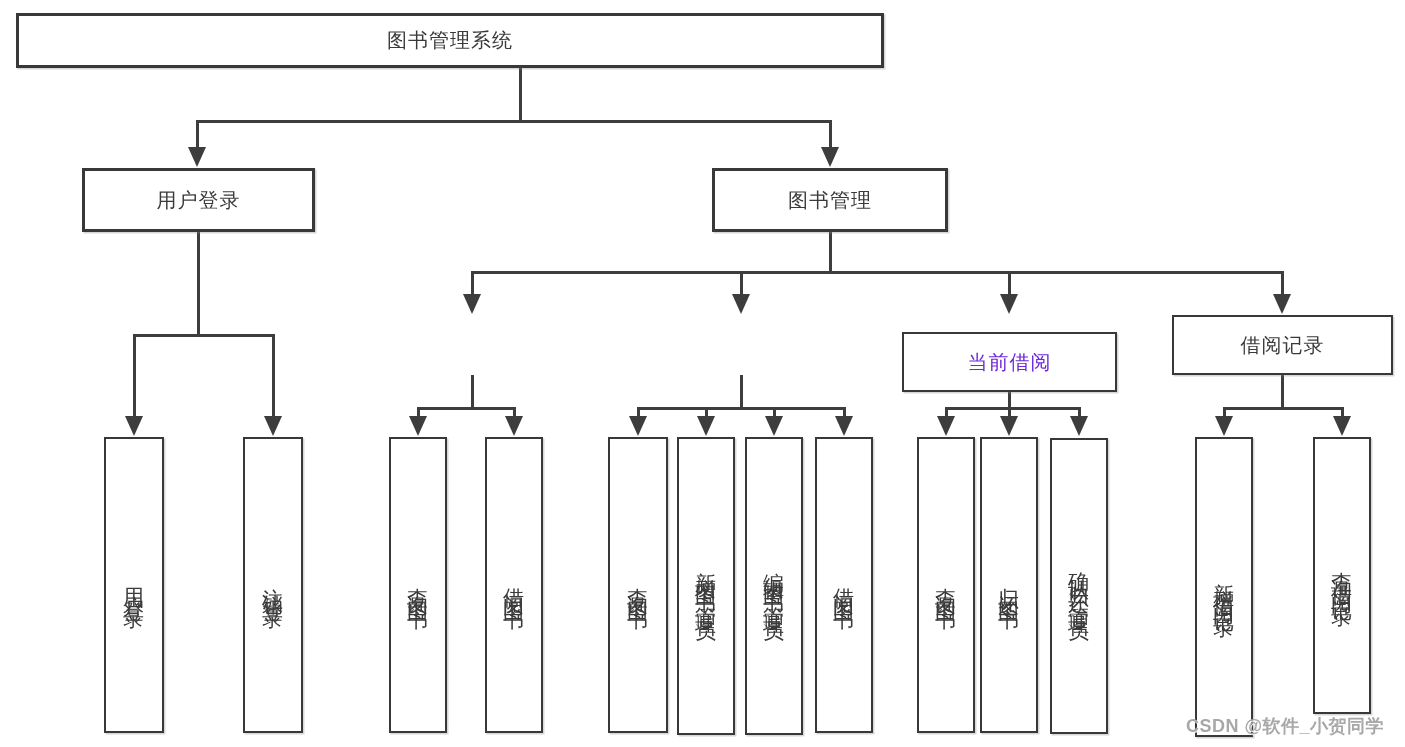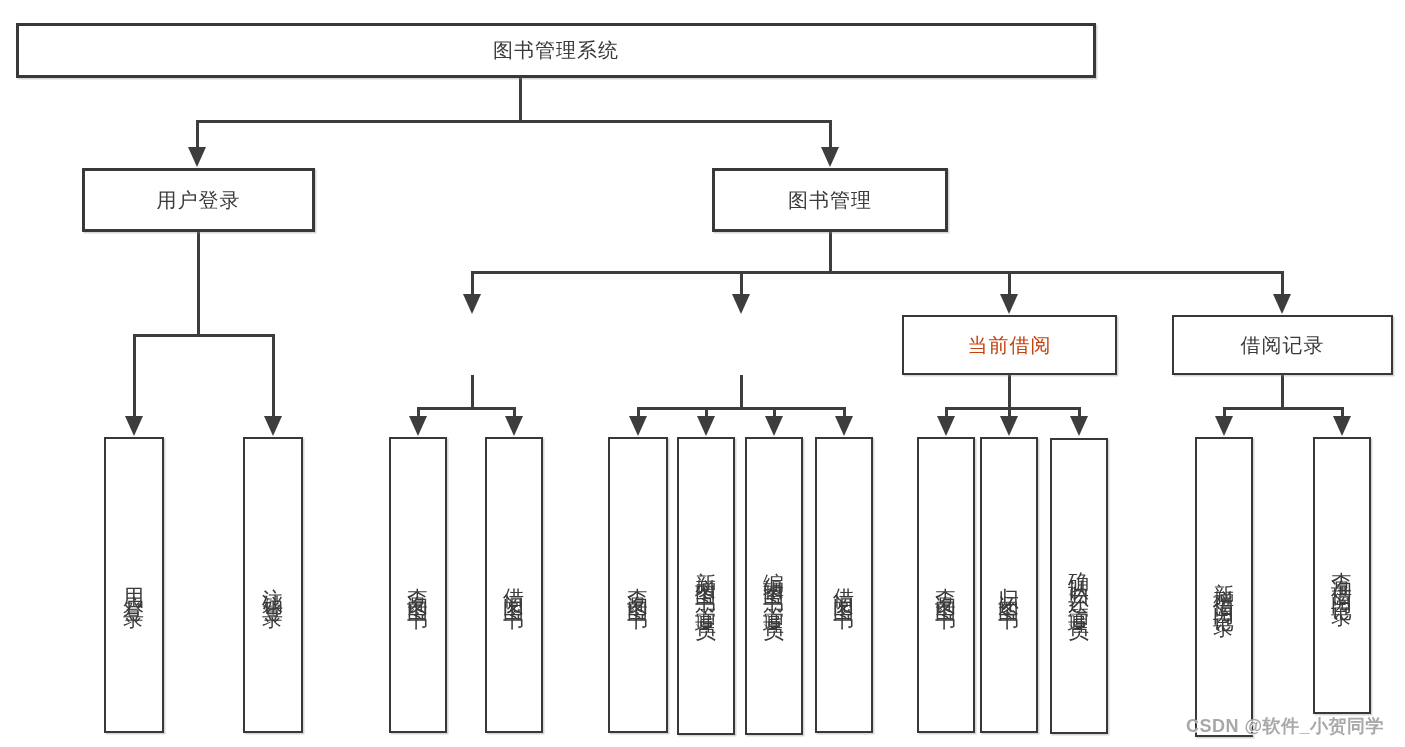--- a/index.html
+++ b/index.html
@@ -105,30 +105,30 @@
     <div class="seg" style="background: rgb(61, 61, 61); left: 944.5px; top: 408px; width: 3px; height: 18px;"></div>
     <div class="arrowhead" style="border-top-color: rgb(61, 61, 61); left: 937px; top: 416px;"></div>
     <div class="seg" style="background: rgb(61, 61, 61); left: 1007.5px; top: 408px; width: 3px; height: 18px;"></div>
     <div class="arrowhead" style="border-top-color: rgb(61, 61, 61); left: 1000px; top: 416px;"></div>
     <div class="seg" style="background: rgb(61, 61, 61); left: 1077.5px; top: 408px; width: 3px; height: 18px;"></div>
     <div class="arrowhead" style="border-top-color: rgb(61, 61, 61); left: 1070px; top: 416px;"></div>
     <div class="seg" style="background: rgb(61, 61, 61); left: 1222.5px; top: 408px; width: 3px; height: 18px;"></div>
     <div class="arrowhead" style="border-top-color: rgb(61, 61, 61); left: 1215px; top: 416px;"></div>
     <div class="seg" style="background: rgb(61, 61, 61); left: 1340.5px; top: 408px; width: 3px; height: 18px;"></div>
     <div class="arrowhead" style="border-top-color: rgb(61, 61, 61); left: 1333px; top: 416px;"></div>
-    <div class="node root" style="left: 16px; top: 23px; width: 1080px; height: 55px; border-color: rgb(56, 56, 56); color: rgb(58, 58, 58);">
+    <div class="node root" style="left: 16px; top: 13px; width: 868px; height: 55px; border-color: rgb(56, 56, 56); color: rgb(58, 58, 58);">
       <span class="lbl">图书管理系统</span>
     </div>
     <div class="node lvl2" style="left: 82px; top: 168px; width: 233px; height: 64px; border-color: rgb(56, 56, 56); color: rgb(58, 58, 58);">
       <span class="lbl">用户登录</span>
     </div>
     <div class="node lvl2" style="left: 712px; top: 168px; width: 236px; height: 64px; border-color: rgb(56, 56, 56); color: rgb(58, 58, 58);">
       <span class="lbl">图书管理</span>
     </div>
-    <div class="node lvl3" style="left: 902px; top: 315px; width: 215px; height: 60px; border-color: rgb(56, 56, 56); color: #c2410c;">
+    <div class="node lvl3" style="left: 902px; top: 332px; width: 215px; height: 60px; border-color: rgb(56, 56, 56); color: #6d28d9;">
       <span class="lbl">当前借阅</span>
     </div>
     <div class="node lvl3" style="left: 1172px; top: 315px; width: 221px; height: 60px; border-color: rgb(56, 56, 56); color: rgb(58, 58, 58);">
       <span class="lbl">借阅记录</span>
     </div>
     <div class="node leaf vbox" style="left: 104px; top: 437px; width: 60px; height: 296px; border-color: rgb(56, 56, 56); color: rgb(58, 58, 58);">
       <span class="lbl">用户登录</span>
     </div>
     <div class="node leaf vbox" style="left: 243px; top: 437px; width: 60px; height: 296px; border-color: rgb(56, 56, 56); color: rgb(58, 58, 58);">
       <span class="lbl">注销登录</span>

